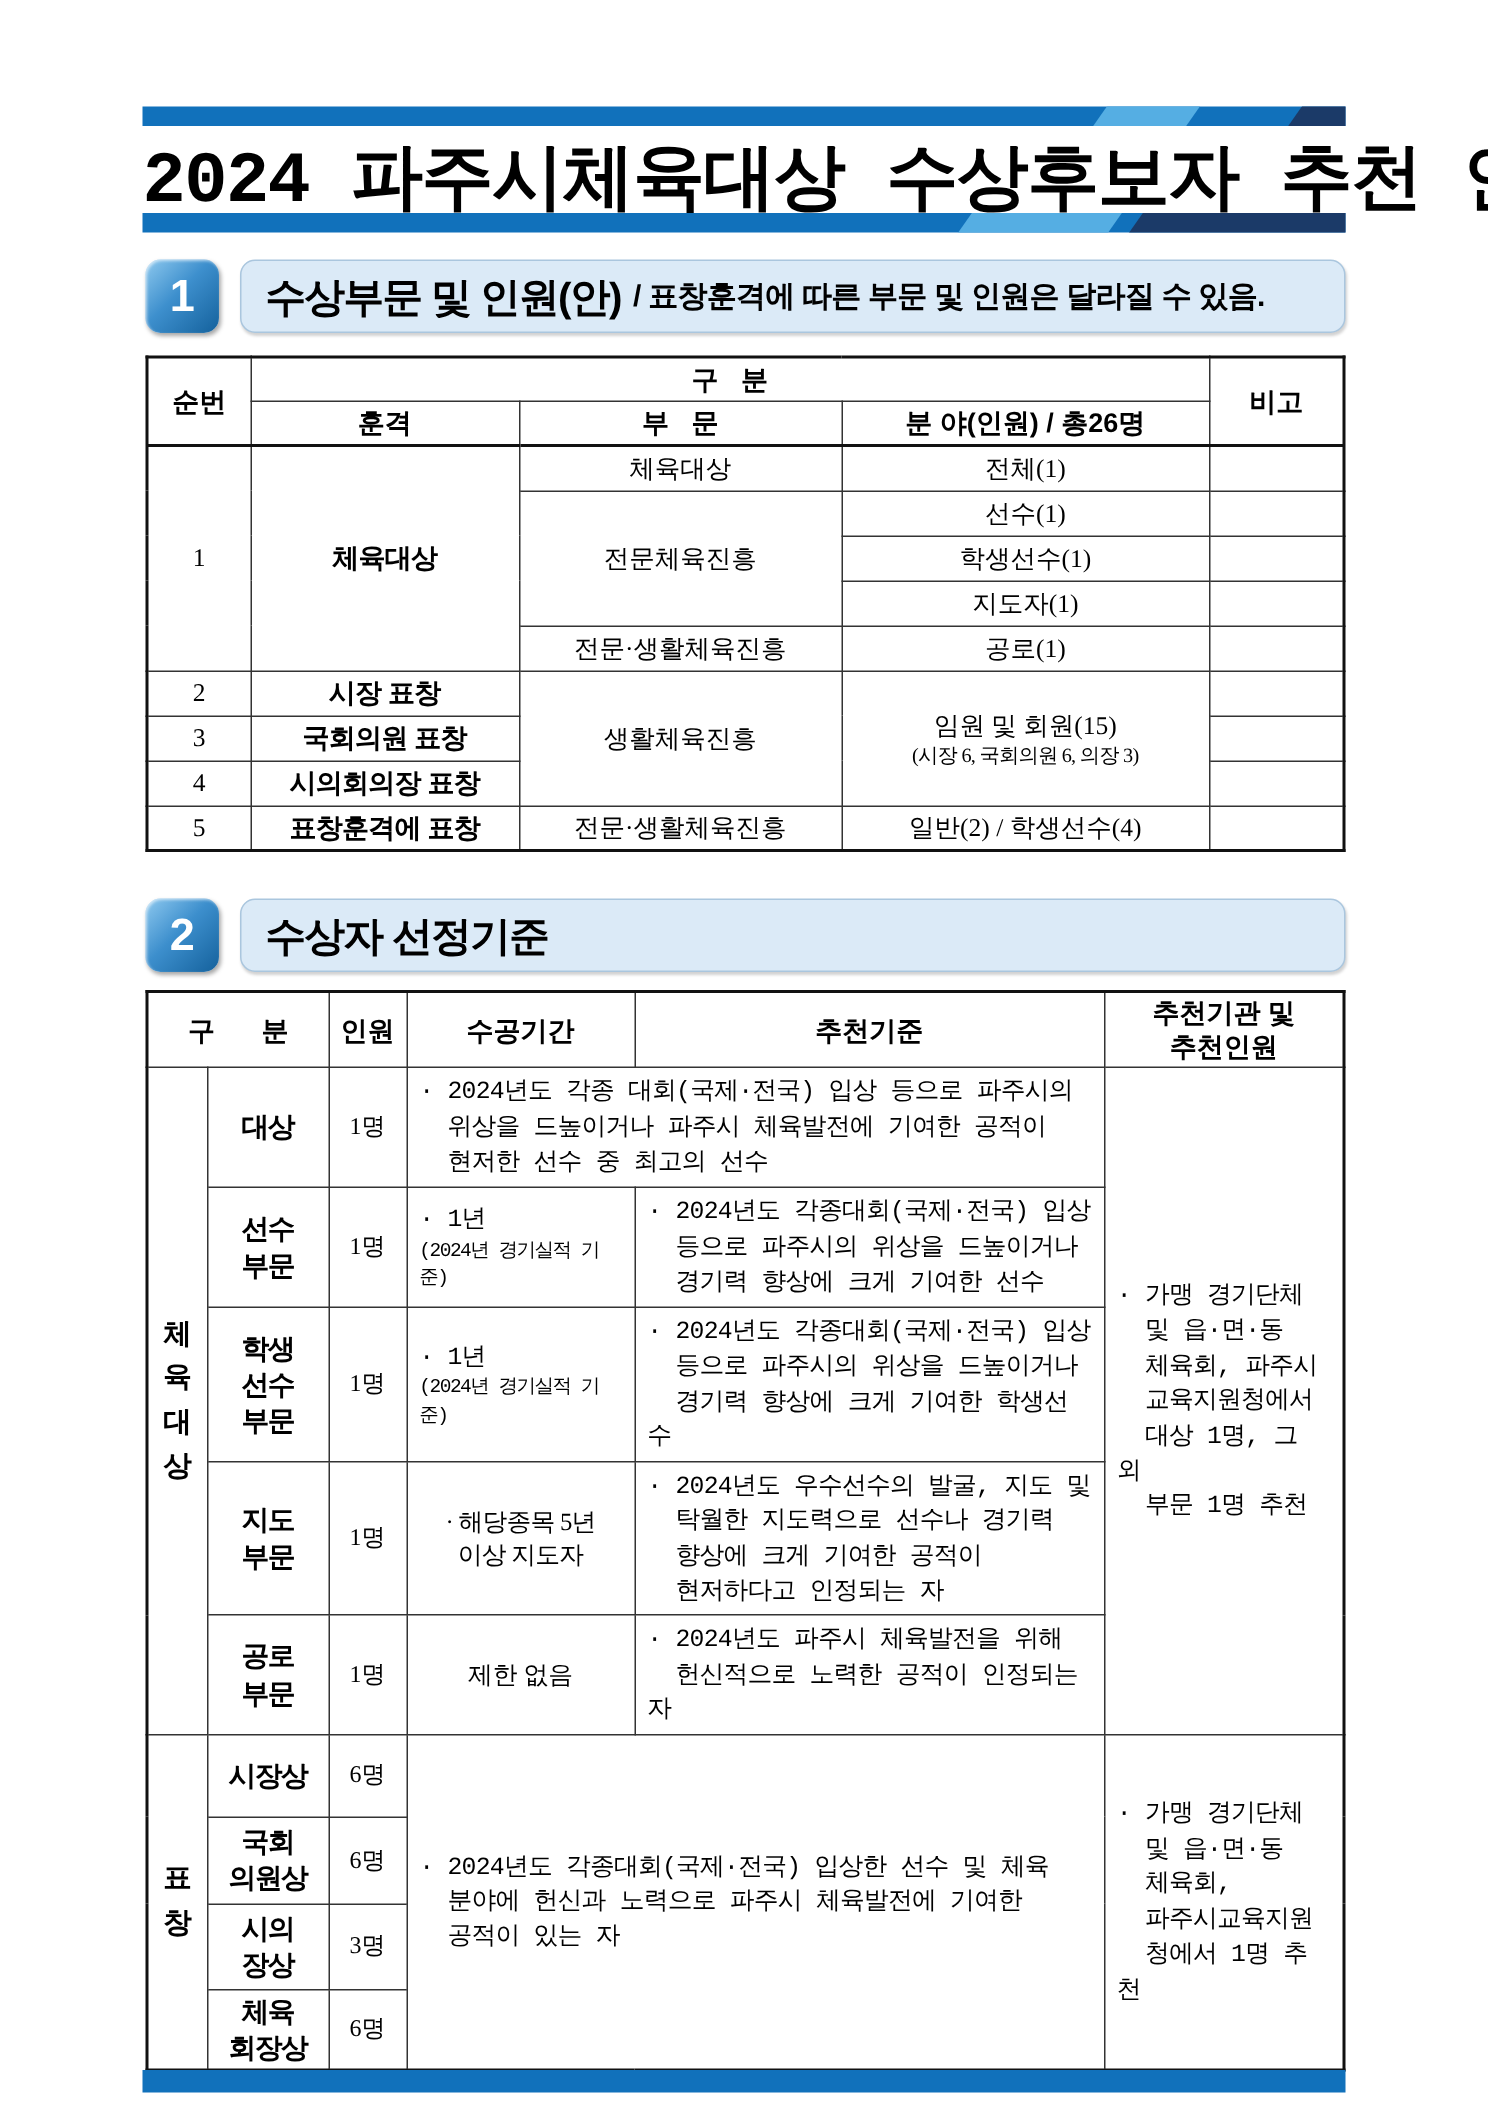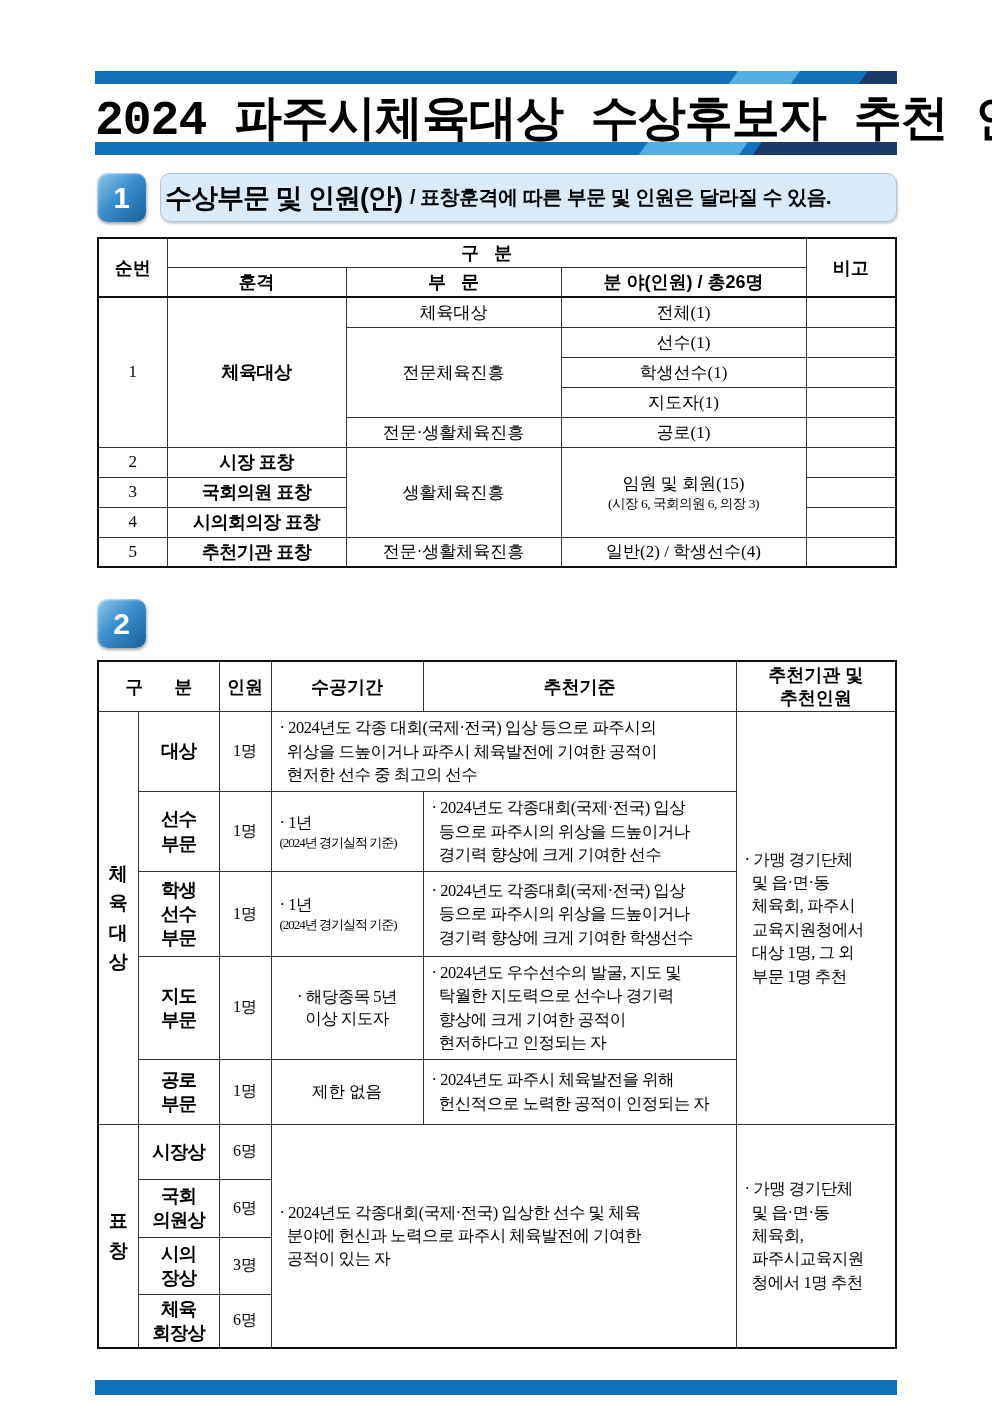--- a/index.html
+++ b/index.html
@@ -16,40 +16,40 @@
       letter-spacing:-1px;white-space:nowrap;}
 
   
   .badge{position:absolute;left:97px;width:49px;height:49px;border-radius:10px;
       background:linear-gradient(135deg,#8ec9ef 0%,#3d8fcd 45%,#14619c 100%);
       box-shadow:1px 2px 3px rgba(0,0,0,.35), inset 1px 1px 2px rgba(255,255,255,.6);
       display:flex;align-items:center;justify-content:center;
       color:#fff;font-family:"Liberation Sans",sans-serif;font-weight:bold;font-size:30px;}
   .pill{position:absolute;left:160px;width:737px;height:49px;border-radius:10px;
       background:#dbeaf7;border:1px solid #aac6de;box-shadow:1px 2px 2px rgba(0,0,0,.18);
-      display:flex;align-items:center;padding-left:4px;box-sizing:border-box;
+      display:flex;align-items:center;padding-left:16px;box-sizing:border-box;
       font-family:"Liberation Sans",sans-serif;}
   .pill .big{font-weight:800;font-size:27px;letter-spacing:-1px;white-space:nowrap;}
   .pill .small{font-weight:700;font-size:20px;margin-left:8px;letter-spacing:-0.5px;white-space:nowrap;}
 
   
   table{border-collapse:collapse;table-layout:fixed;position:absolute;left:97px;width:798px;
         font-size:17px;}
   td{border:1px solid #333;text-align:center;vertical-align:middle;padding:2px 4px;
      overflow:hidden;}
   .t1{top:237px;border:2px solid #111;}
   .t2{top:660px;border:2px solid #111;}
   td.hb{border-bottom:2px solid #111;}
   .hdr{font-weight:bold;font-family:"Liberation Sans",sans-serif;font-size:18px;}
   .ws1{word-spacing:10px;}
   .ws2{word-spacing:26px;}
   .boldcell{font-weight:bold;font-family:"Liberation Sans",sans-serif;font-size:18px;letter-spacing:-0.5px;}
   .sub{font-size:13.5px;letter-spacing:-0.5px;}
   .pre{white-space:pre-wrap;}
-  .left{text-align:left;padding:4px 8px;line-height:1.42;font-size:16.5px;letter-spacing:-0.5px;}
+  .left{text-align:left;padding:4px 8px;line-height:1.42;font-size:16.5px;letter-spacing:-0.5px;font-family:Liberation Mono, monospace;}
   .vlabel{width:1.15em;margin:0 auto;word-break:break-all;line-height:1.55;
       font-weight:bold;font-family:"Liberation Sans",sans-serif;font-size:19px;}
   .subcat{font-weight:bold;font-family:"Liberation Sans",sans-serif;font-size:18.5px;
       white-space:pre-line;line-height:1.3;letter-spacing:-1px;}
   .cnt{font-size:16px;}
   .period-sub{font-size:13px;letter-spacing:-1px;}
   .c2h{font-weight:bold;font-family:"Liberation Sans",sans-serif;font-size:18px;white-space:pre-line;line-height:1.25;}
 
   .footer-bar{position:absolute;left:95px;top:1380px;width:802px;height:15px;background:#1171bb;}
 </style>
@@ -137,30 +137,33 @@
       <td class="boldcell">국회의원 표창</td>
       <td></td>
     </tr>
     <tr style="height:30px;">
       <td>4</td>
       <td class="boldcell">시의회의장 표창</td>
       <td></td>
     </tr>
     <tr style="height:30px;">
       <td>5</td>
-      <td class="boldcell">추천기관 표창</td>
+      <td class="boldcell">표창훈격에 표창</td>
       <td>전문·생활체육진흥</td>
       <td>일반(2) / 학생선수(4)</td>
       <td></td>
     </tr>
   </tbody>
     </table>
 
   <div class="badge" style="top:599px;">
     <span>2</span>
+  </div>
+  <div class="pill" style="top:599px;">
+    <span class="big">수상자 선정기준</span>
   </div>
 
   <table class="t2">
     <colgroup>
       <col style="width:40px">
         <col style="width:81px">
         <col style="width:52px">
       <col style="width:152px">
         <col style="width:313px">
         <col style="width:160px">

